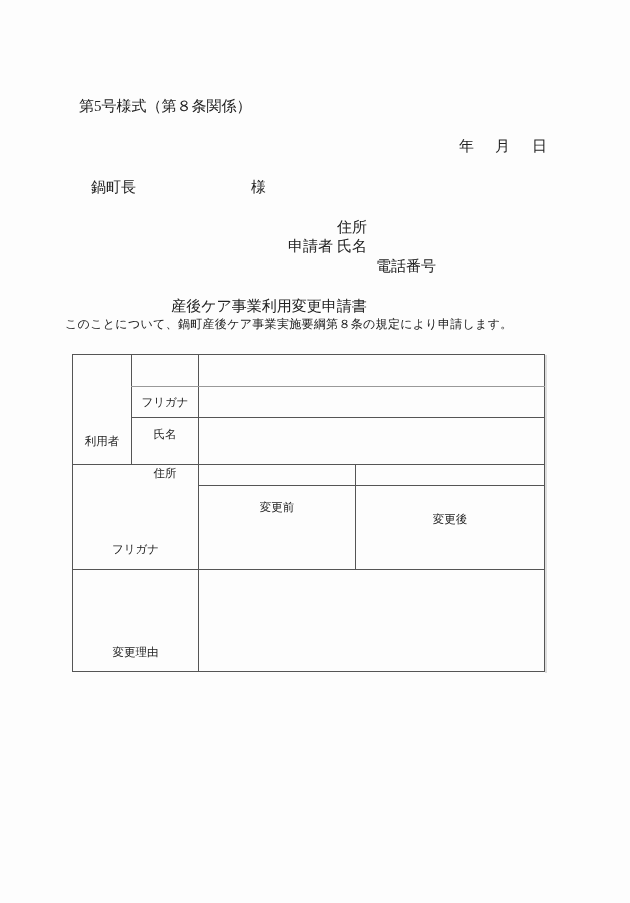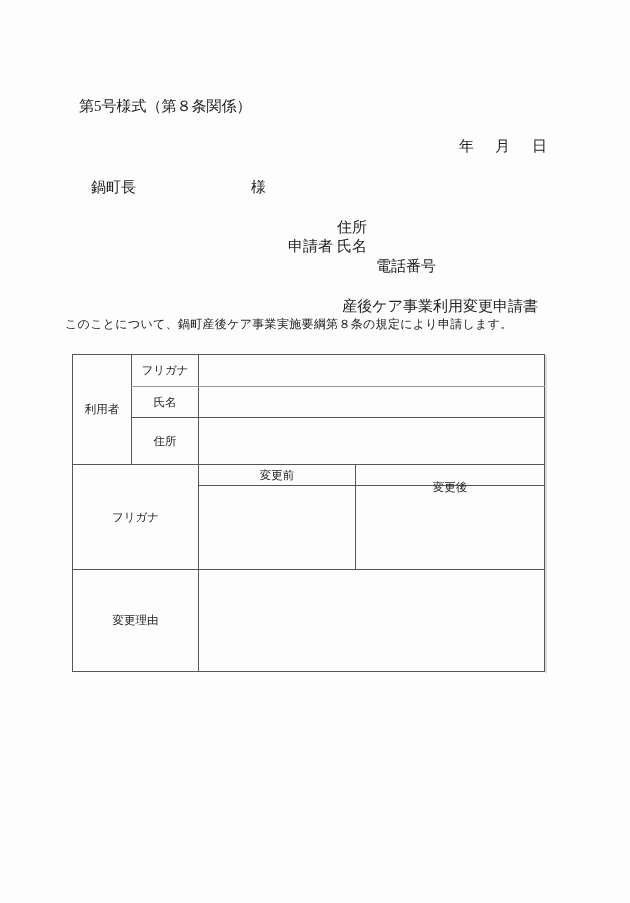--- a/index.html
+++ b/index.html
@@ -15,29 +15,29 @@
     .date { top: 137px; }
     .date-y { left: 459px; }
     .date-m { left: 495px; }
     .date-d { left: 532px; }
     .addressee { left: 91px; top: 178px; }
     .sama { left: 251px; top: 178px; }
     .app-label { left: 288px; top: 237px; }
     .app-addr { left: 337px; top: 218px; }
     .app-name { left: 337px; top: 237px; }
     .app-tel { left: 330px; top: 257px; margin-left: 46px; }
-    .doc-title { left: 0; width: 538px; text-align: right; top: 297px; }
+    .doc-title { left: 0; width: 538px; text-align: center; top: 297px; }
     .body-text { left: 65px; top: 316px; letter-spacing: 0.3px; }
     .line { position: absolute; background: #555; }
     .h { height: 1px; }
     .v { width: 1px; }
     .light { background: #999; }
     .cell-label {
       position: absolute; display: flex; align-items: center; justify-content: center;
-      font-size: 11.5px; text-align: center;
+      font-size: 11.5px; text-align: center; margin-top: 32px;
     }
     .cell-input { position: absolute; }
     .shadow-r { position:absolute; left:545px; top:355px; width:2px; height:318px; background:#ddd; }
   </style>
 </head>
 <body>
 
 <div>
   <div class="abs t11 form-no">第5号様式（第８条関係）</div>
 

